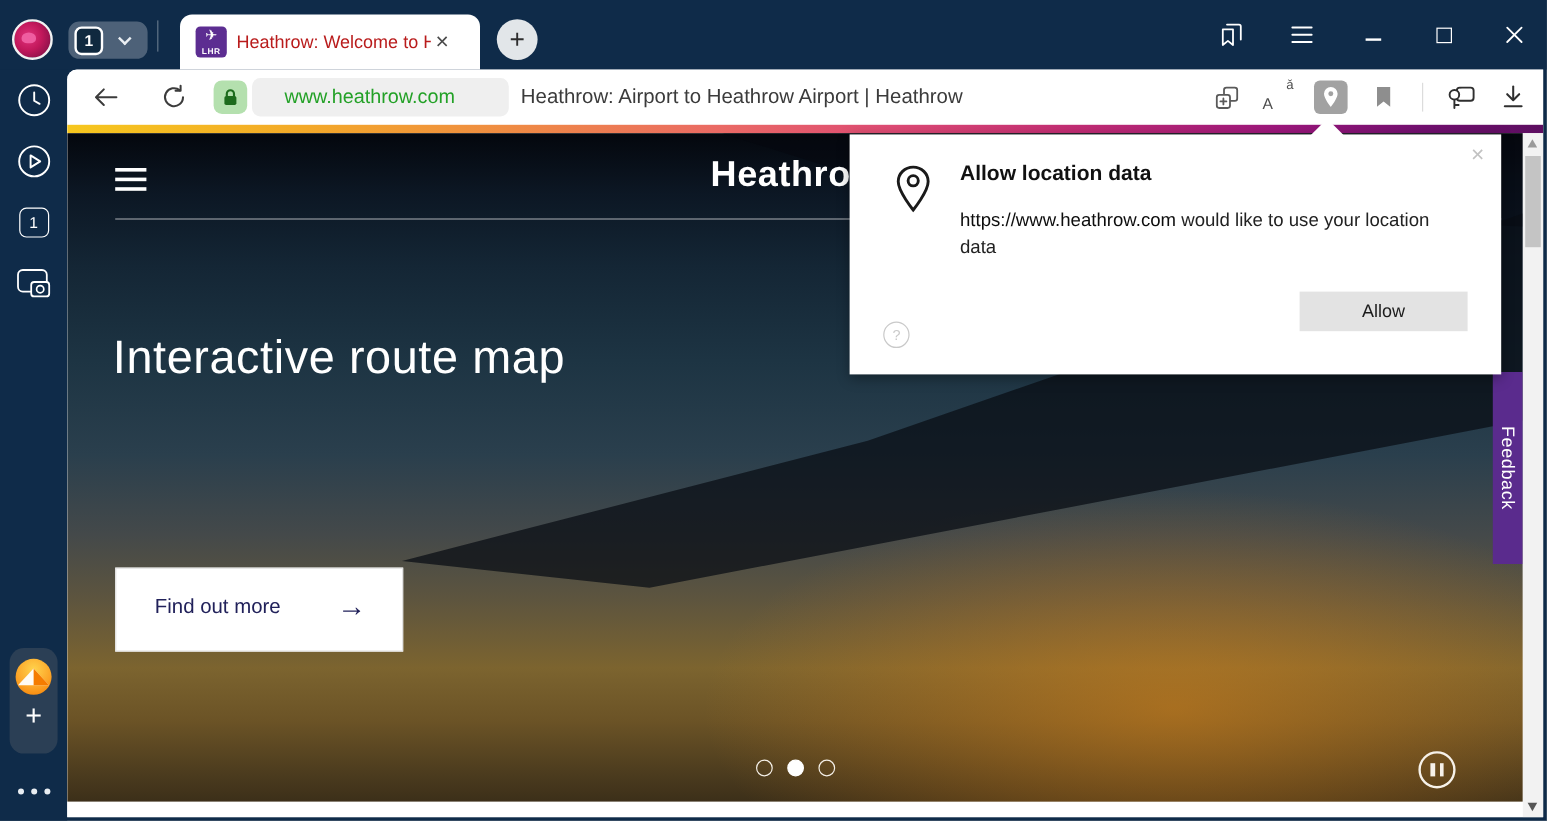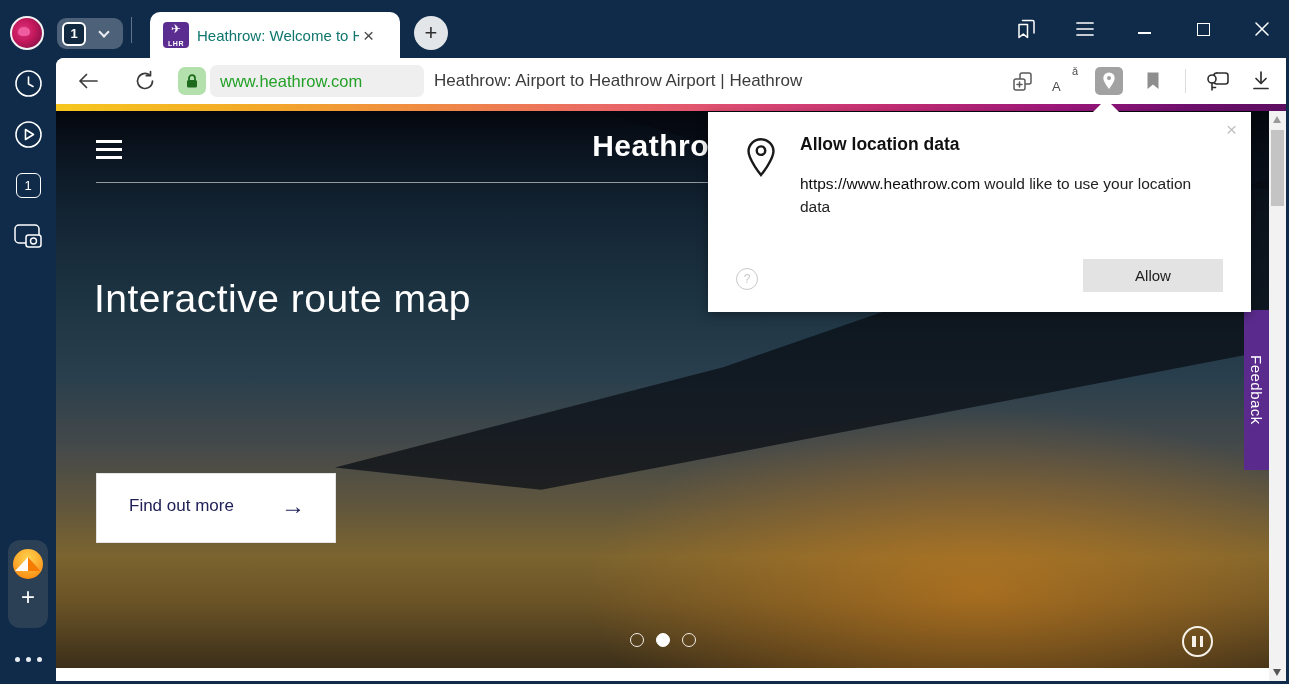--- a/index.html
+++ b/index.html
@@ -18,21 +18,21 @@
   .tc-box { width:24px; height:24px; margin-left:5px; border:2px solid #fff; border-radius:6px; background:#10293f;
             color:#fff; font-size:13px; font-weight:bold; display:flex; align-items:center; justify-content:center; }
   .tc-chev { width:8px; height:8px; border-right:2px solid #eaeef2; border-bottom:2px solid #eaeef2;
              transform:rotate(45deg); margin-left:14px; margin-top:-4px; }
   .tb-sep { position:absolute; left:131px; top:17px; width:1px; height:26px; background:rgba(255,255,255,0.35); }
   .tab { position:absolute; left:150px; top:12px; width:250px; height:46px; background:#fff;
          border-radius:10px 10px 0 0; display:flex; align-items:center; padding:0 10px 0 13px; }
   .favicon { width:26px; height:26px; border-radius:4px; background:#5c2d91; position:relative; flex:0 0 auto; }
   .favicon .plane { position:absolute; top:0px; left:0; right:0; text-align:center; color:#fff; font-size:12px; line-height:15px; }
   .favicon .code { position:absolute; bottom:1px; left:0; right:0; text-align:center; color:#fff; font-size:7px; font-weight:bold; letter-spacing:.5px; }
-  .tab-title { margin-left:8px; font-size:15px; color:#0f766e; white-space:nowrap; overflow:hidden; width:162px; }
+  .tab-title { margin-left:8px; font-size:15px; color:#b91c1c; white-space:nowrap; overflow:hidden; width:162px; }
   .tab-close { margin-left:4px; font-size:19px; color:#4a4a4a; line-height:1; cursor:default; }
   .newtab { position:absolute; left:414px; top:16px; width:34px; height:34px; border-radius:50%; background:#e2e6e9;
             color:#2e2e2e; font-size:22px; font-weight:300; display:flex; align-items:center; justify-content:center; }
   .tb-icons { position:absolute; right:14px; top:0; height:58px; display:flex; align-items:center; gap:33px; }
   .tb-icons .ico { width:26px; height:26px; display:flex; align-items:center; justify-content:center; }
   .win-min { width:13px; height:2px; background:#fff; margin-top:8px; }
   .win-max { width:13px; height:13px; border:1.6px solid #fff; }
 
   
   .sidebar { position:absolute; left:0; top:58px; width:56px; height:626px; background:#0f2b49; }
@@ -51,21 +51,21 @@
 
   
   .content { position:absolute; left:56px; top:58px; width:1230px; height:623px; background:#fff; border-top-left-radius:8px; overflow:hidden; }
 
   
   .toolbar { position:absolute; left:0; top:0; width:1230px; height:46px; background:#fff; }
   .nav-ico { position:absolute; top:11px; width:24px; height:24px; display:flex; align-items:center; justify-content:center; }
   .lockbadge { position:absolute; left:122px; top:9px; width:28px; height:28px; border-radius:7px; background:#b4e0ae;
                display:flex; align-items:center; justify-content:center; }
   .urlpill { position:absolute; left:154px; top:7px; width:214px; height:32px; border-radius:7px; background:#efefef;
-             display:flex; align-items:center; padding-left:10px; }
+             display:flex; align-items:center; padding-left:27px; }
   .urltext { color:#23a127; font-size:16.5px; }
   .pagetitle { position:absolute; left:378px; top:0; height:46px; line-height:46px; font-size:17px; color:#3b3b3b; white-space:nowrap; }
   .addr-icons { position:absolute; right:12px; top:0; height:46px; display:flex; align-items:center; gap:17px; }
   .addr-icons .aico { width:26px; height:26px; display:flex; align-items:center; justify-content:center; }
   .locbox { width:28px; height:28px; border-radius:5px; background:#a2a2a2; display:flex; align-items:center; justify-content:center; }
   .addr-sep { width:1px; height:24px; background:#dcdcdc; margin:0 2px; }
   .translate { position:relative; width:22px; height:20px; }
   .translate .big { position:absolute; left:0; bottom:0; font-size:13px; color:#4c4c4c; }
   .translate .small { position:absolute; right:0; top:-3px; font-size:11px; color:#4c4c4c; }
 
@@ -108,21 +108,21 @@
            box-shadow:0 3px 10px rgba(0,0,0,0.35); }
   .popup-arrow { position:absolute; left:384px; top:-13px; width:0; height:0;
                  border-left:14px solid transparent; border-right:14px solid transparent; border-bottom:14px solid #fff; }
   .popup-close { position:absolute; right:14px; top:8px; font-size:19px; color:#c2c2c2; line-height:1; }
   .popup-pin { position:absolute; left:36px; top:24px; }
   .popup-title { position:absolute; left:92px; top:22px; font-size:17.5px; font-weight:bold; color:#111; }
   .popup-body { position:absolute; left:92px; top:60px; width:398px; font-size:15.5px; line-height:23px; color:#222; }
   .popup-body .site { font-weight:normal; color:#0d0d0d; }
   .popup-help { position:absolute; left:28px; bottom:22px; width:22px; height:22px; border-radius:50%;
                 border:1.5px solid #c9c9c9; color:#c9c9c9; font-size:12px; display:flex; align-items:center; justify-content:center; }
-  .popup-btns { position:absolute; right:28px; bottom:20px; display:flex; gap:10px; }
+  .popup-btns { position:absolute; right:28px; bottom:36px; display:flex; gap:10px; }
   .pbtn { width:140px; height:33px; background:#e3e3e3; border:none; font-size:15px; color:#1c1c1c;
           font-family:"Liberation Sans", sans-serif; display:flex; align-items:center; justify-content:center; }
 </style>
 </head>
 <body>
 
 <div class="window">
 
   <div class="topbar">
     <div class="avatar"></div>

